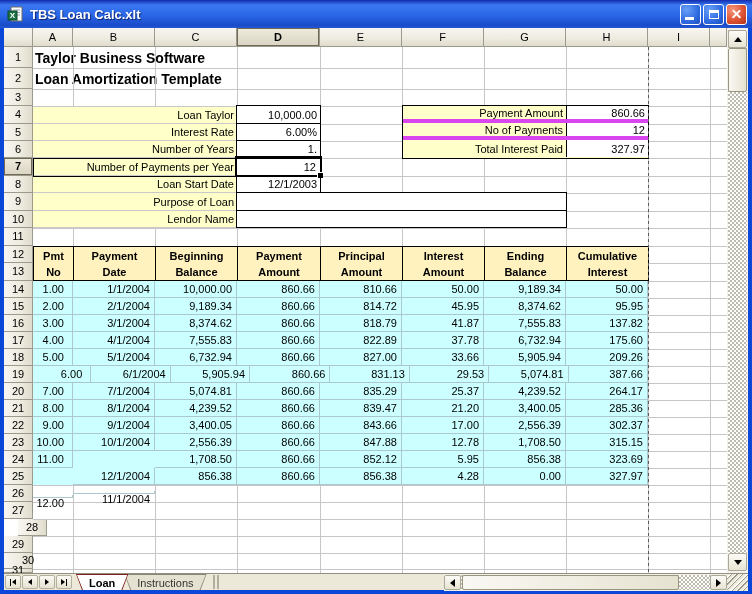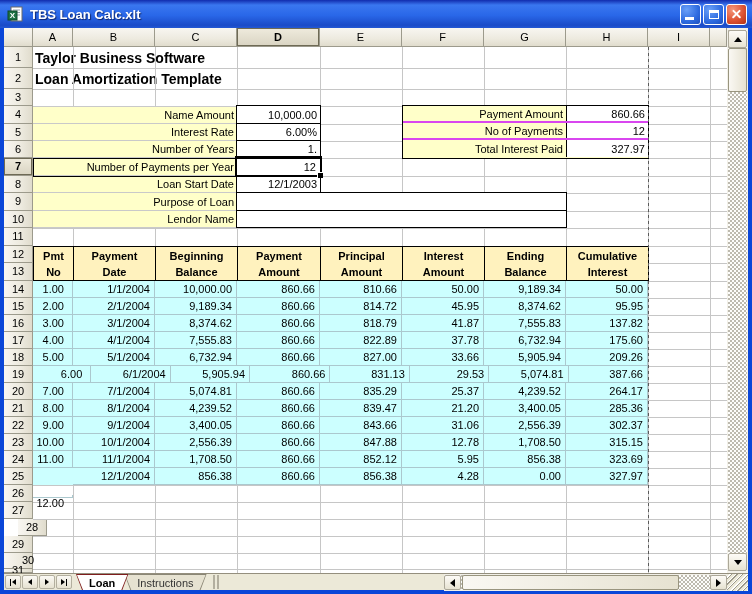--- a/index.html
+++ b/index.html
@@ -42,21 +42,21 @@
   .vbox { position:absolute; background:#fff; border:1px solid #000; font-size:11px;
     display:flex; align-items:center; justify-content:flex-end; padding-right:3px; }
   .vplain { position:absolute; background:#fff; font-size:11px; display:flex; align-items:center;
     justify-content:flex-end; padding-right:3px; }
   .row7box { position:absolute; left:29px; top:130px; width:288px; height:19px; border:1px solid #000; z-index:20; pointer-events:none; }
   .selring { position:absolute; left:231px; top:128px; width:87px; height:21px; border:2px solid #000; z-index:60; }
   .fillhandle { position:absolute; right:-3px; bottom:-3px; width:5px; height:5px; background:#000;
     box-shadow:-1px -1px 0 #fff; }
 
   .sumwrap { position:absolute; left:398px; top:77px; width:247px; height:54px; border:1px solid #000; background:#FFFFC9; z-index:5; }
-  .sumrow { display:flex; border-bottom:2px solid #d946ef; }
+  .sumrow { display:flex; border-bottom:4px solid #d946ef; }
   .sumrow:last-child { border-bottom:none; }
   .sumlabel { width:164px; border-right:1px solid #000; font-size:11px; display:flex; align-items:center;
     justify-content:flex-end; padding-right:3px; background:#FFFFC9; }
   .sumval { flex:1; background:#fff; font-size:11px; display:flex; align-items:center; justify-content:flex-end; padding-right:3px; }
 
   .amort-hdr { position:absolute; left:29px; top:218px; width:616px; height:35px; display:flex; z-index:5; }
   .ahcell { border:1px solid #000; background:#FFF2BE; font-weight:bold; font-size:11px; text-align:center;
     padding-top:1px; line-height:16px; margin-left:-1px; }
   .ahcell:first-child { margin-left:0; }
   .amort-body { position:absolute; left:29px; top:253px; width:615px; height:204px; background:#CCFFFF; z-index:4; }
@@ -225,21 +225,21 @@
       <div class="gl-h" style="left: 29px; top: 389px; width: 694px;"></div>
       <div class="gl-h" style="left: 29px; top: 406px; width: 694px;"></div>
       <div class="gl-h" style="left: 29px; top: 423px; width: 694px;"></div>
       <div class="gl-h" style="left: 29px; top: 440px; width: 694px;"></div>
       <div class="gl-h" style="left: 29px; top: 457px; width: 694px;"></div>
       <div class="gl-h" style="left: 29px; top: 474px; width: 694px;"></div>
       <div class="gl-h" style="left: 29px; top: 491px; width: 694px;"></div>
       <div class="gl-h" style="left: 29px; top: 508px; width: 694px;"></div>
       <div class="gl-h" style="left: 29px; top: 525px; width: 694px;"></div>
       <div class="gl-h" style="left: 29px; top: 541px; width: 694px;"></div>
-      <div class="ylabel" style="top: 78px; height: 18px; border-top: 1px solid rgb(201, 201, 201);">Name Amount</div>
+      <div class="ylabel" style="top: 78px; height: 18px; border-top: 1px solid rgb(201, 201, 201);">Loan Taylor</div>
       <div class="vbox" style="left: 232px; top: 77px; width: 85px; height: 19px;">10,000.00</div>
       <div class="ylabel" style="top: 96px; height: 17px;">Interest Rate</div>
       <div class="vbox" style="left: 232px; top: 95px; width: 85px; height: 18px;">6.00%</div>
       <div class="ylabel" style="top: 113px; height: 17px;">Number of Years</div>
       <div class="vbox" style="left: 232px; top: 112px; width: 85px; height: 18px;">1.</div>
       <div class="ylabel" style="top: 130px; height: 18px;">Number of Payments per Year</div>
       <div class="vplain" style="left: 233px; top: 130px; width: 82px; height: 18px;">12</div>
       <div class="ylabel" style="top: 148px; height: 17px;">Loan Start Date</div>
       <div class="vbox" style="left: 232px; top: 147px; width: 85px; height: 18px;">12/1/2003</div>
       <div class="ylabel" style="top: 165px; height: 18px;">Purpose of Loan</div>
@@ -374,37 +374,37 @@
           <div class="acell c5" style="width: 82px;">21.20</div>
           <div class="acell c6" style="width: 82px;">3,400.05</div>
           <div class="acell c7" style="width: 82px;">285.36</div>
         </div>
         <div class="arow">
           <div class="acell c0" style="width: 40px;">9.00</div>
           <div class="acell c1" style="width: 82px;">9/1/2004</div>
           <div class="acell c2" style="width: 82px;">3,400.05</div>
           <div class="acell c3" style="width: 83px;">860.66</div>
           <div class="acell c4" style="width: 82px;">843.66</div>
-          <div class="acell c5" style="width: 82px;">31.06</div>
+          <div class="acell c5" style="width: 82px;">17.00</div>
           <div class="acell c6" style="width: 82px;">2,556.39</div>
           <div class="acell c7" style="width: 82px;">302.37</div>
         </div>
         <div class="arow">
           <div class="acell c0" style="width: 40px;">10.00</div>
           <div class="acell c1" style="width: 82px;">10/1/2004</div>
           <div class="acell c2" style="width: 82px;">2,556.39</div>
           <div class="acell c3" style="width: 83px;">860.66</div>
           <div class="acell c4" style="width: 82px;">847.88</div>
           <div class="acell c5" style="width: 82px;">12.78</div>
           <div class="acell c6" style="width: 82px;">1,708.50</div>
           <div class="acell c7" style="width: 82px;">315.15</div>
         </div>
         <div class="arow">
           <div class="acell c0" style="width: 40px;">11.00</div>
-          <div class="acell c1" style="width: 82px;">11/1/2004</div>
+          <div class="acell c1" style="width: 82px; margin-top: 40px;">11/1/2004</div>
           <div class="acell c2" style="width: 82px;">1,708.50</div>
           <div class="acell c3" style="width: 83px;">860.66</div>
           <div class="acell c4" style="width: 82px;">852.12</div>
           <div class="acell c5" style="width: 82px;">5.95</div>
           <div class="acell c6" style="width: 82px;">856.38</div>
           <div class="acell c7" style="width: 82px;">323.69</div>
         </div>
         <div class="arow">
           <div class="acell c0" style="width: 40px; margin-top: 27px;">12.00</div>
           <div class="acell c1" style="width: 82px;">12/1/2004</div>

